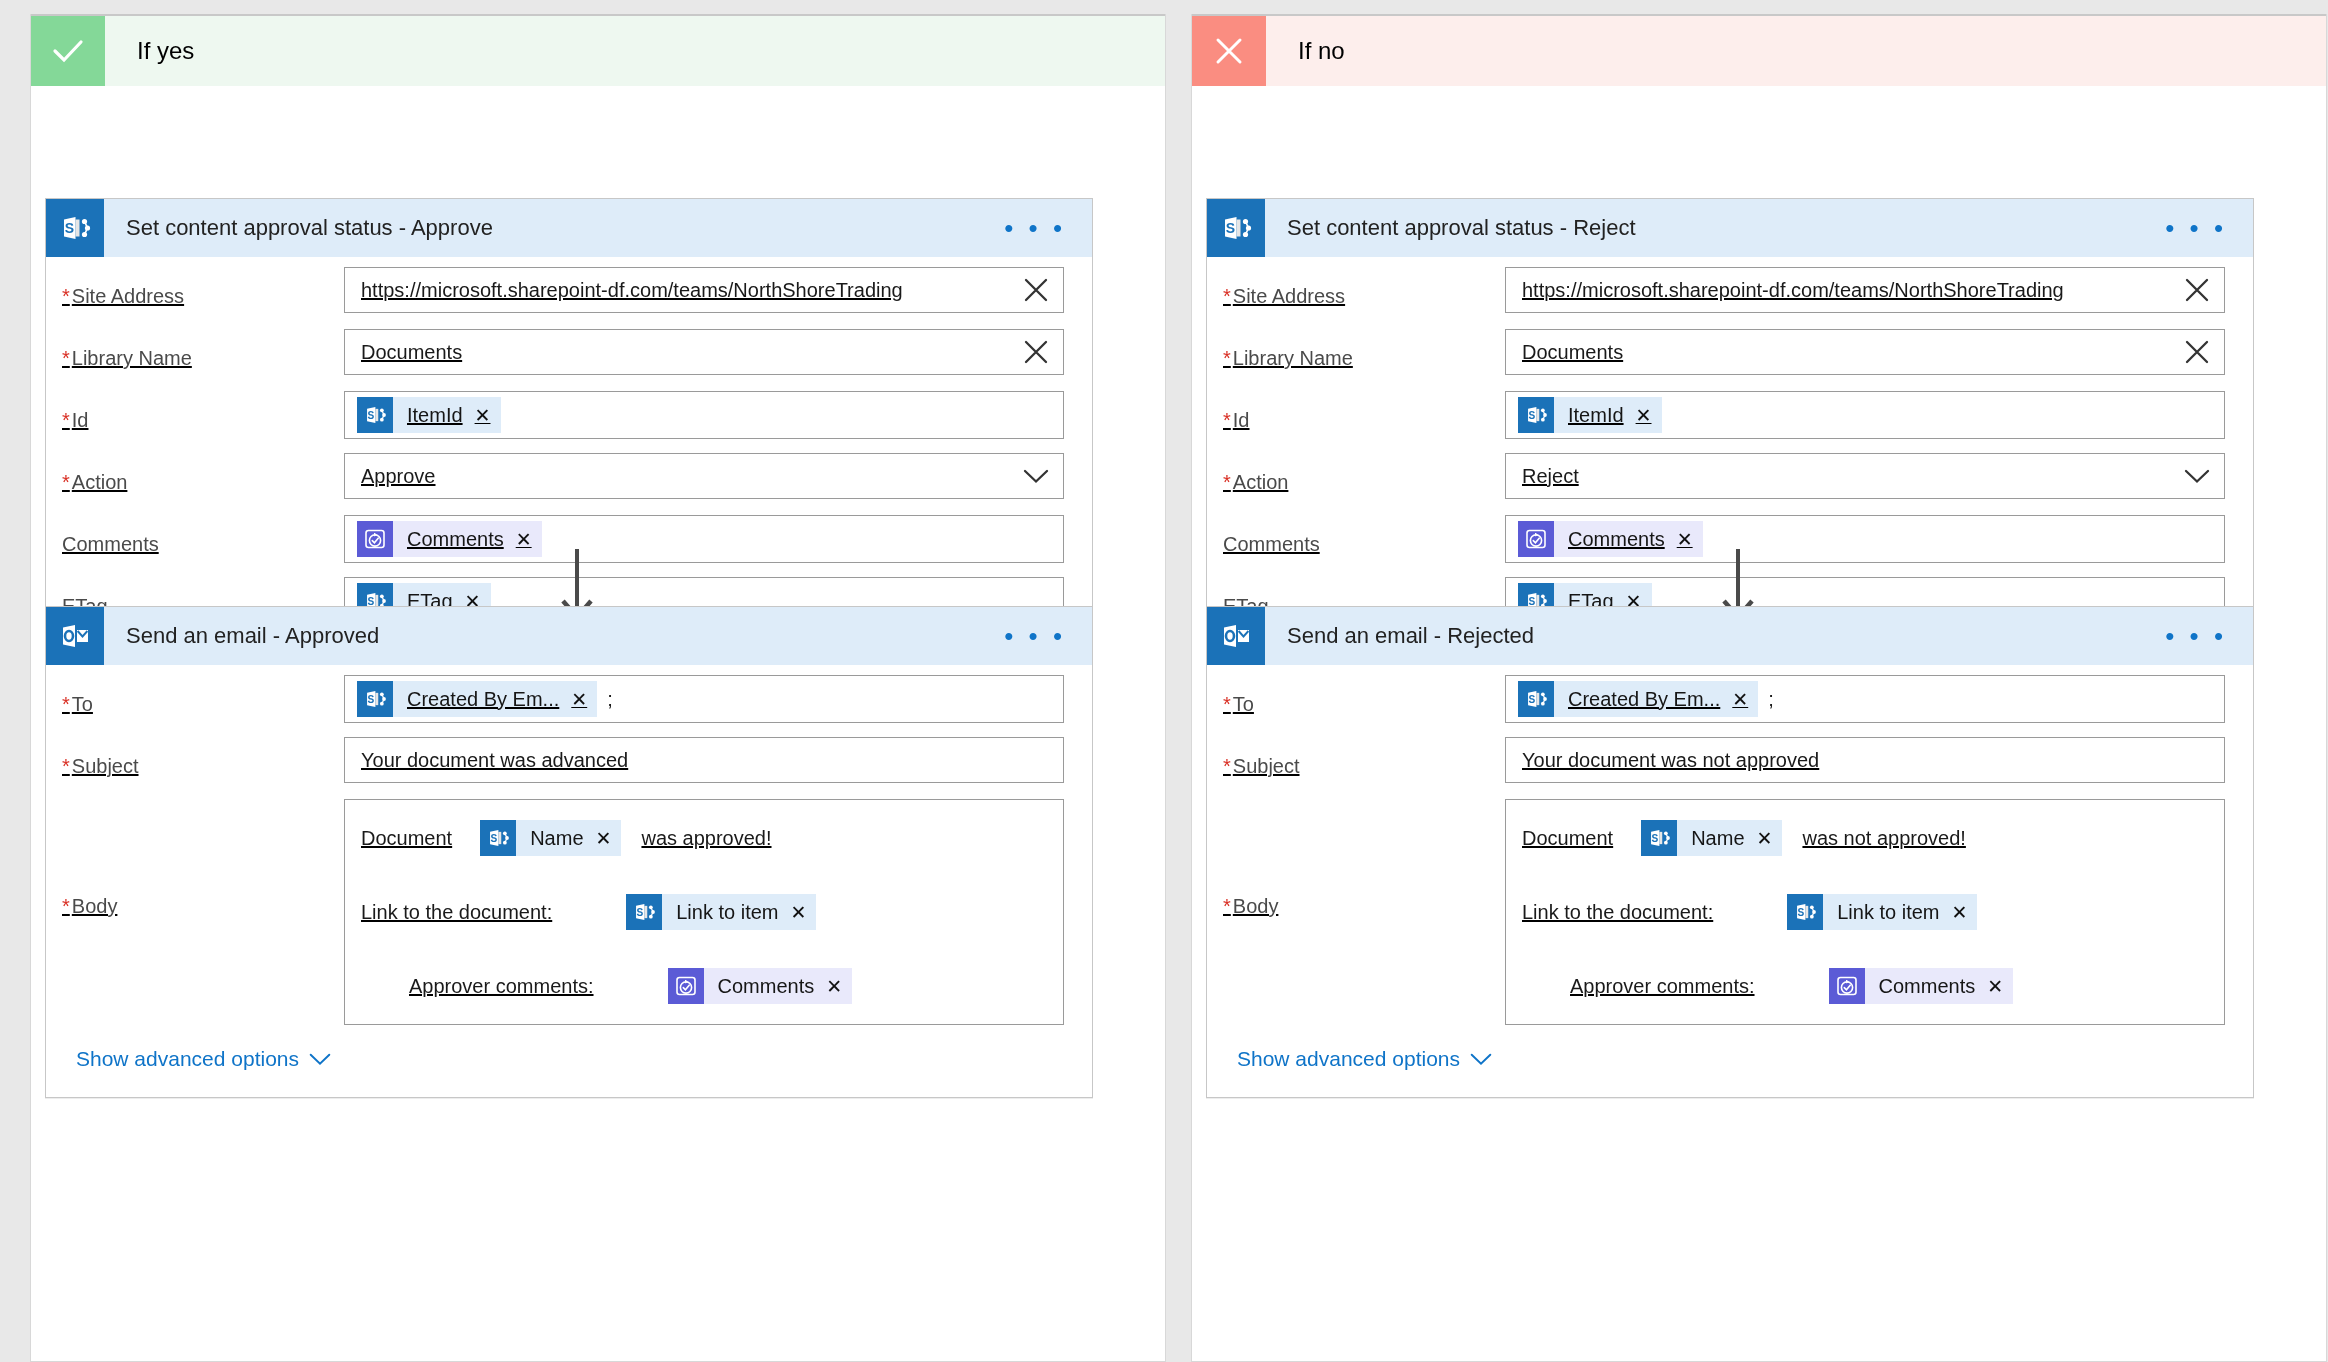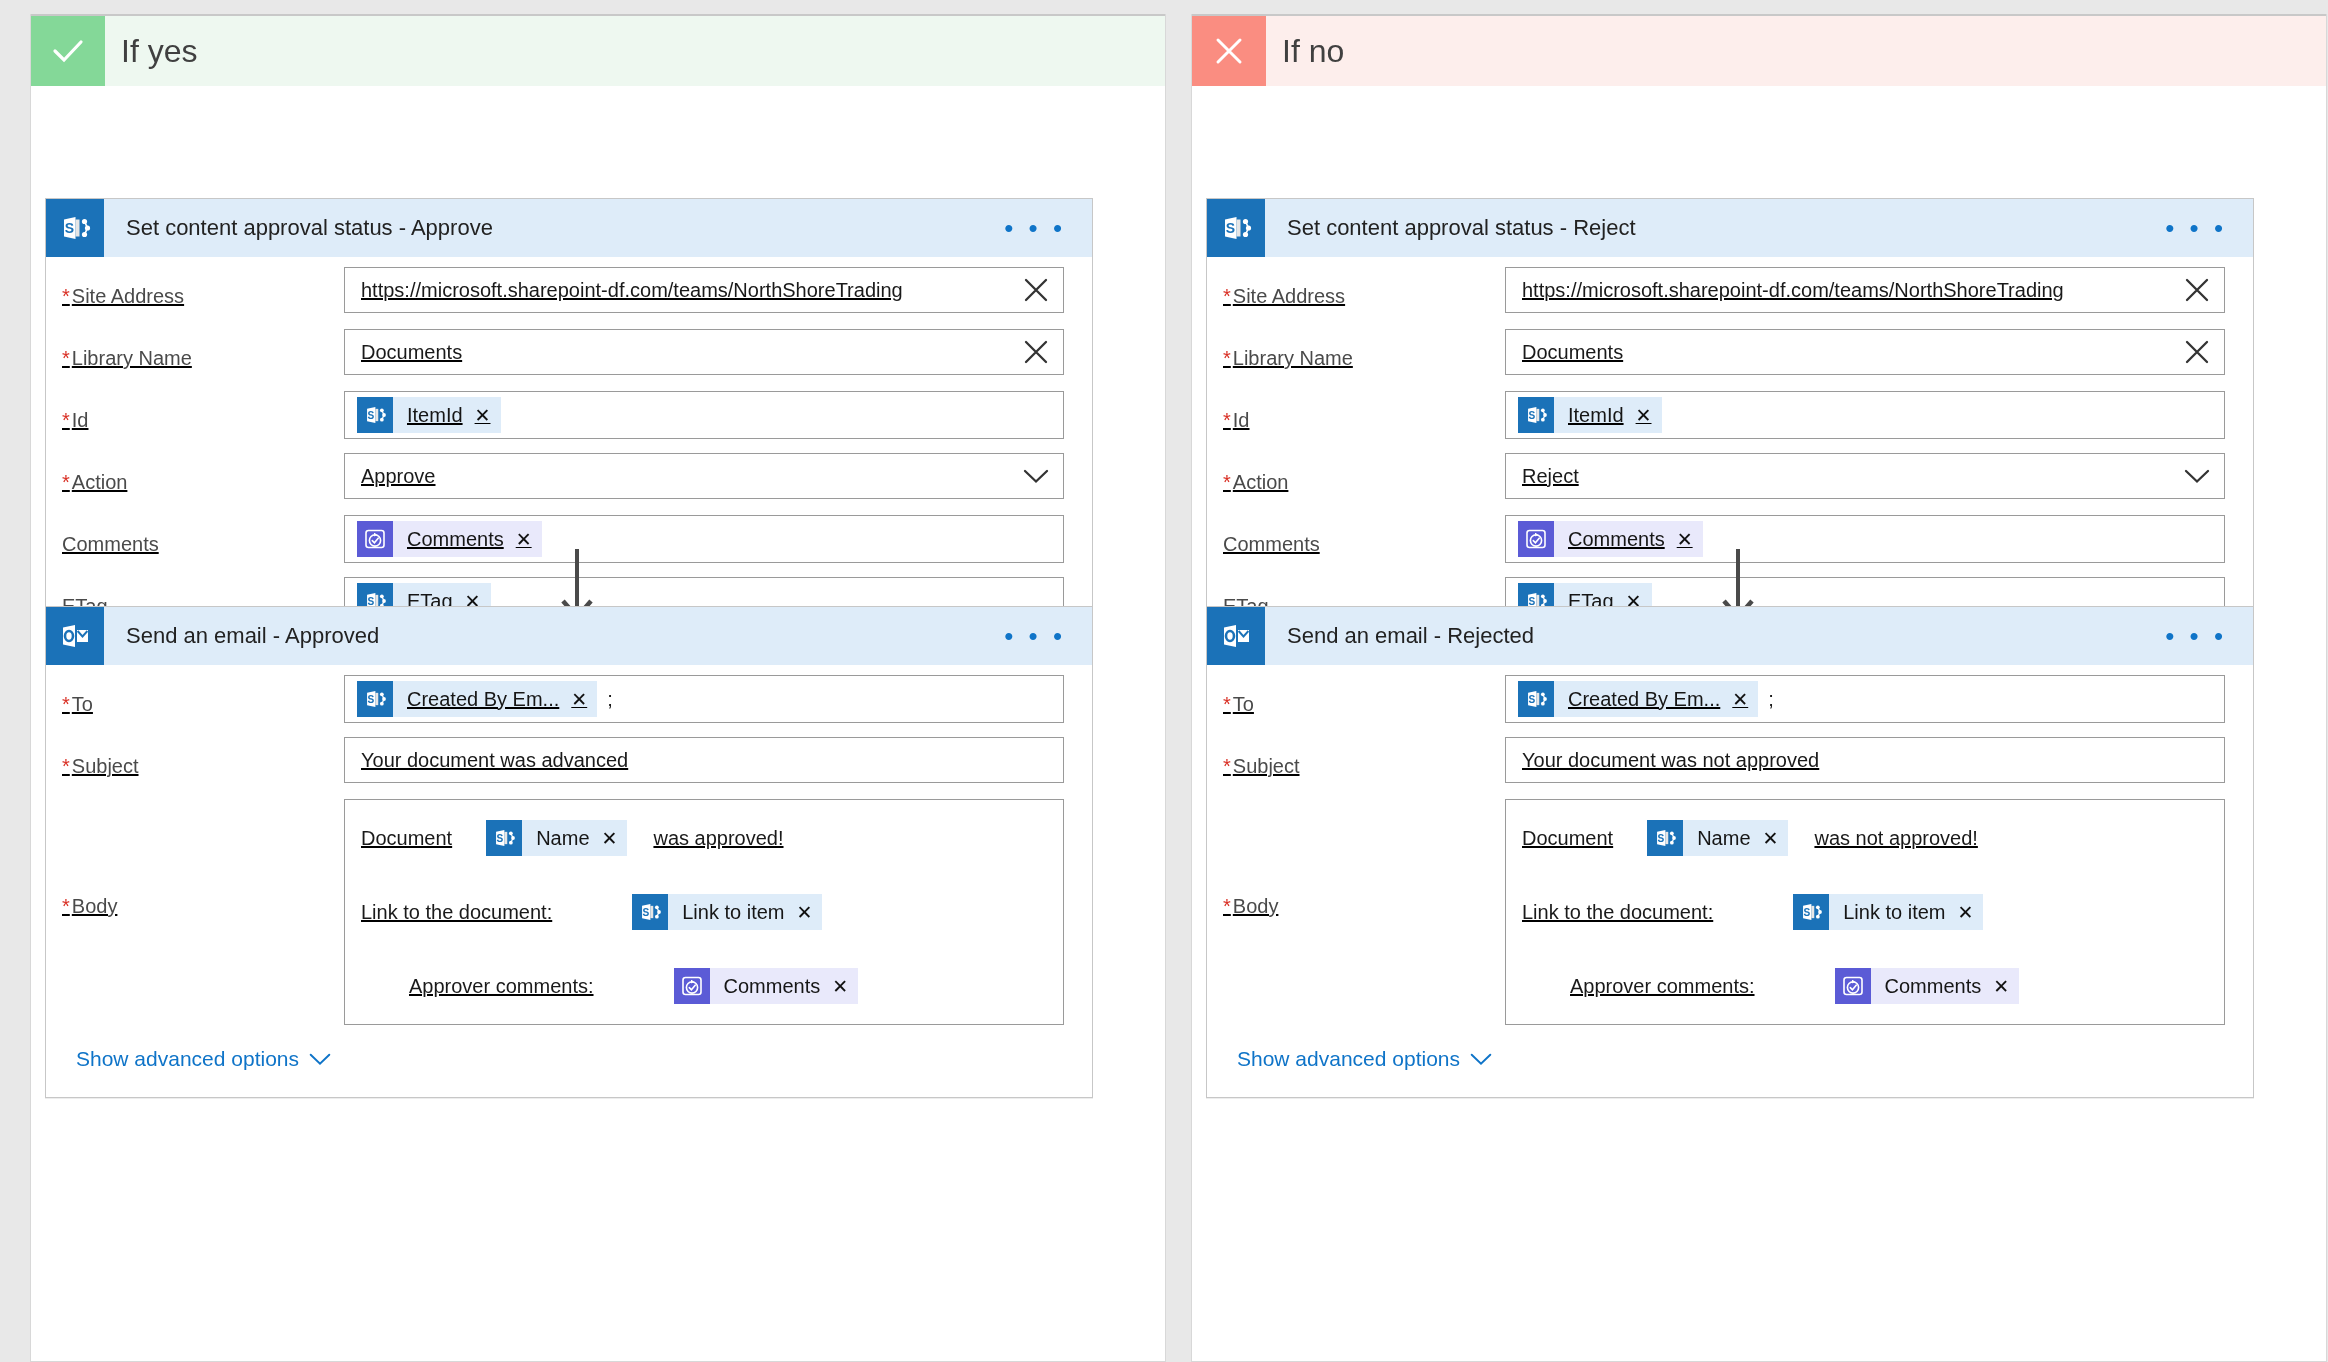--- a/index.html
+++ b/index.html
@@ -31,23 +31,23 @@
     border-top: 2px solid #c8c8c8;
   }
   .branch-head .icon-box {
     width: 74px;
     display: flex; align-items: center; justify-content: center;
     flex: 0 0 74px;
   }
   .branch-head .head-body {
     flex: 1 1 auto;
     display: flex; align-items: center;
-    padding-left: 16px;
-    font-size: 32px;
-    color: #404040;
+    padding-left: 32px;
+    font-size: 24px;
+    color: #000000;
   }
   .yes .icon-box  { background: #84d898; }
   .yes .head-body { background: #eef8f0; }
   .no  .icon-box  { background: #fa8d81; }
   .no  .head-body { background: #fdeeec; }
 
   
   .card {
     position: absolute;
     width: 1048px;
@@ -150,21 +150,21 @@
   .chip .cx { font-size: 19px; color: #111; cursor: pointer; }
 
   .body-area { flex-direction: column; align-items: stretch; padding: 14px 12px; }
   .body-line {
     display: flex;
     align-items: center;
     font-size: 20px;
     color: #1a1a1a;
     min-height: 48px;
     padding: 0 4px;
-    gap: 22px;
+    gap: 16px;
   }
   .body-line.l2, .body-line.l3 { padding-left: 4px; }
   .body-line.l2 { margin-top: 26px; }
   .body-line.l3 { margin-top: 26px; margin-left: 48px; }
   .body-line .pre { white-space: nowrap; }
   .body-line.l2 .chipwrap { margin-left: 58px; }
   .body-line.l3 .chipwrap { margin-left: 58px; }
   .body-line.l1 .chipwrap { margin-left: 12px; }
   .body-line.l1 .post { margin-left: 4px; }
 

